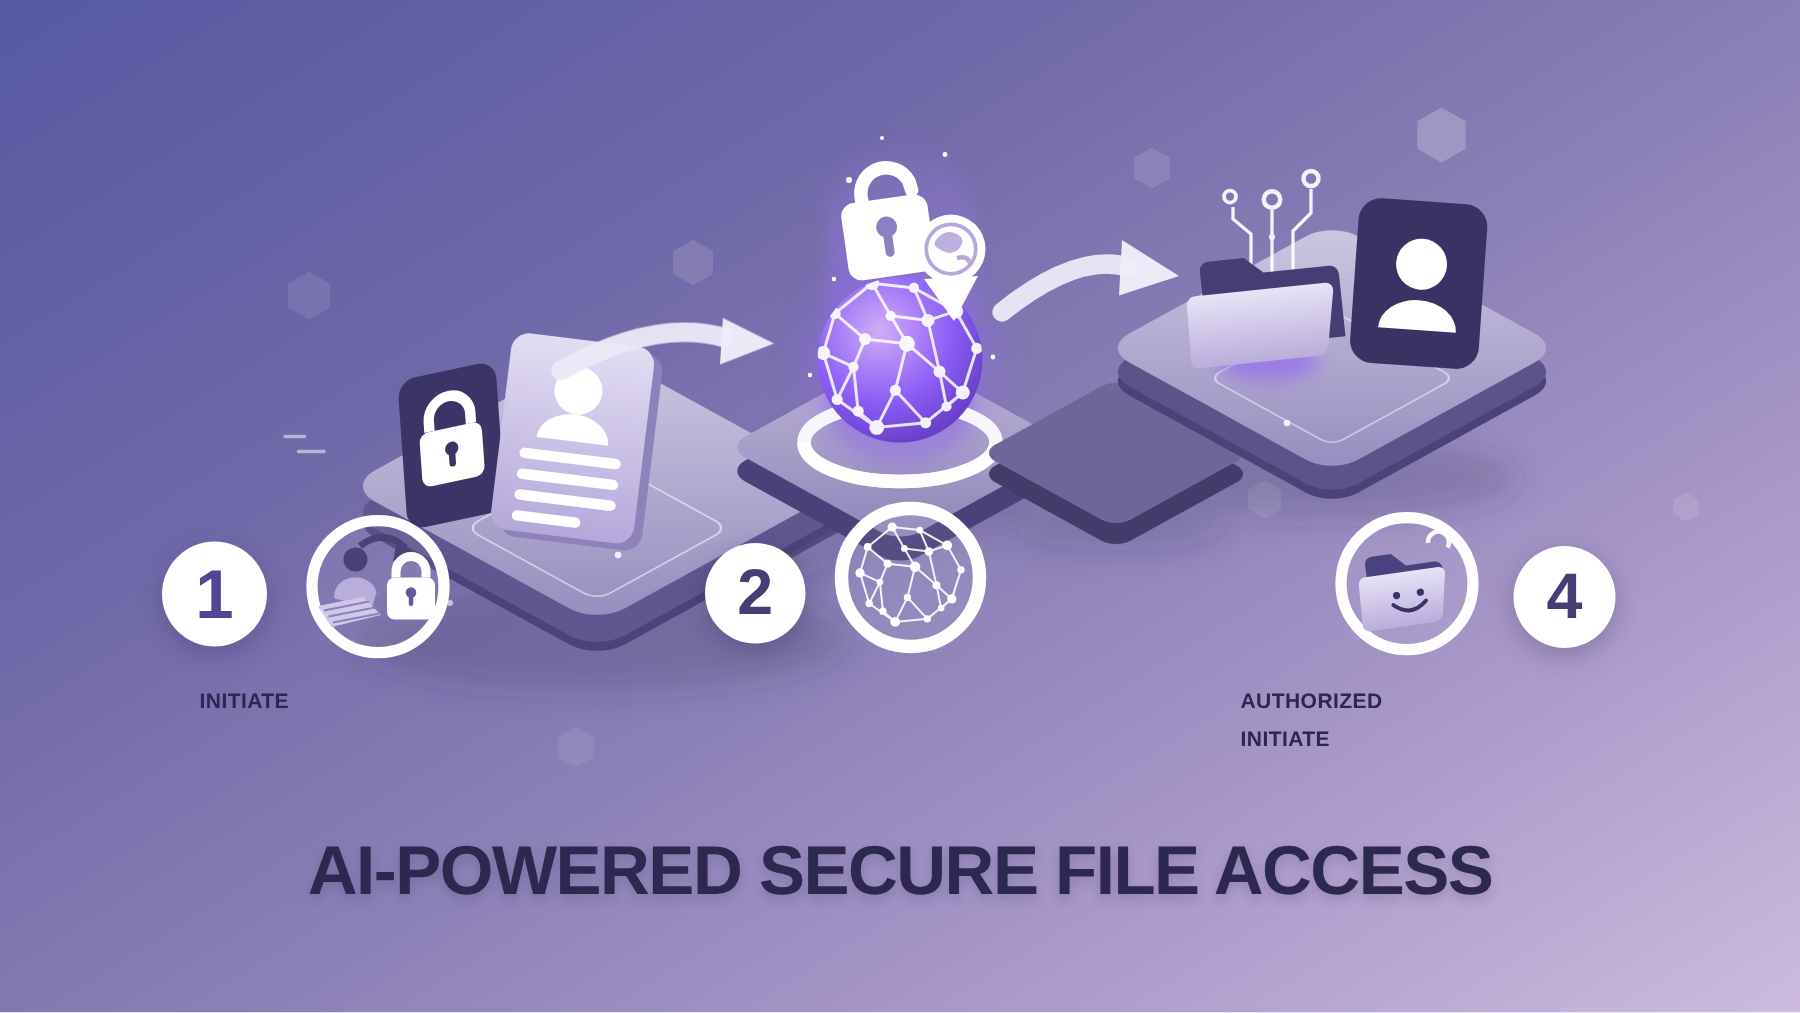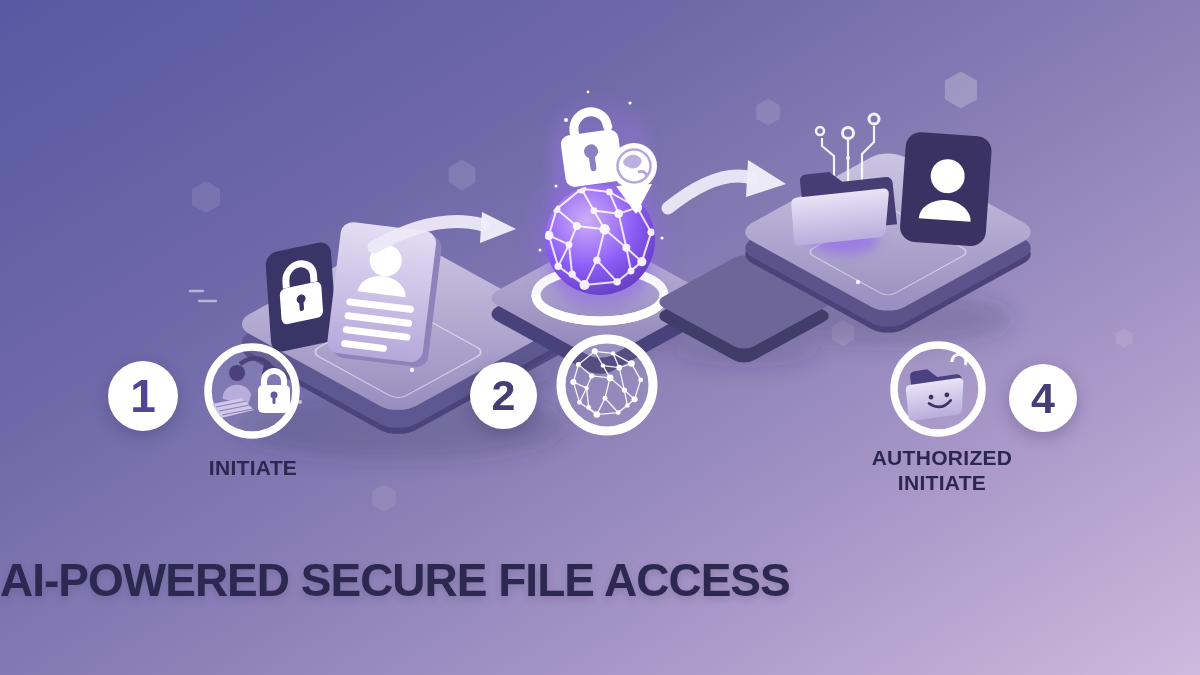--- a/index.html
+++ b/index.html
@@ -14,29 +14,29 @@
   .badge{
     position:absolute;background:#ffffff;border-radius:50%;
     display:flex;align-items:center;justify-content:center;
     font-weight:bold;box-shadow:0 5px 16px rgba(40,35,80,.28);
     color:#514596;
   }
   .badge.n1{left:108px;top:361px;width:70px;height:70px;font-size:46px;}
   .badge.n2{left:470px;top:362px;width:67px;height:67px;font-size:43px;color:#453e74;}
   .badge.n4{left:1009px;top:364px;width:68px;height:68px;font-size:43px;color:#453e74;}
   .lbl{
-    position:absolute;text-align:center;color:#2b2751;font-weight:bold;
-    font-size:21px;line-height:25px;letter-spacing:.3px;
+    position:absolute;text-align:left;color:#2b2751;font-weight:bold;
+    font-size:14px;line-height:25px;letter-spacing:.3px;
   }
   .lbl span{display:block;}
   .lbl.l1{left:133px;top:455px;width:240px;}
   .lbl.l2{left:495px;top:457px;width:230px;}
-  .lbl.l4{left:827px;top:445px;width:230px;}
+  .lbl.l4{left:827px;top:455px;width:230px;}
   .title{
-    position:absolute;left:0;right:0;top:553px;
+    position:absolute;left:0;right:0;top:553px;text-align:center;
     font-size:46px;font-weight:bold;color:#2c2850;letter-spacing:-1px;
     text-shadow:0 3px 7px rgba(60,50,100,.22);
   }
 </style>
 </head>
 <body>
 
 <div class="stage">
 
 <svg class="scene" viewBox="0 0 1200 675" xmlns="http://www.w3.org/2000/svg">

